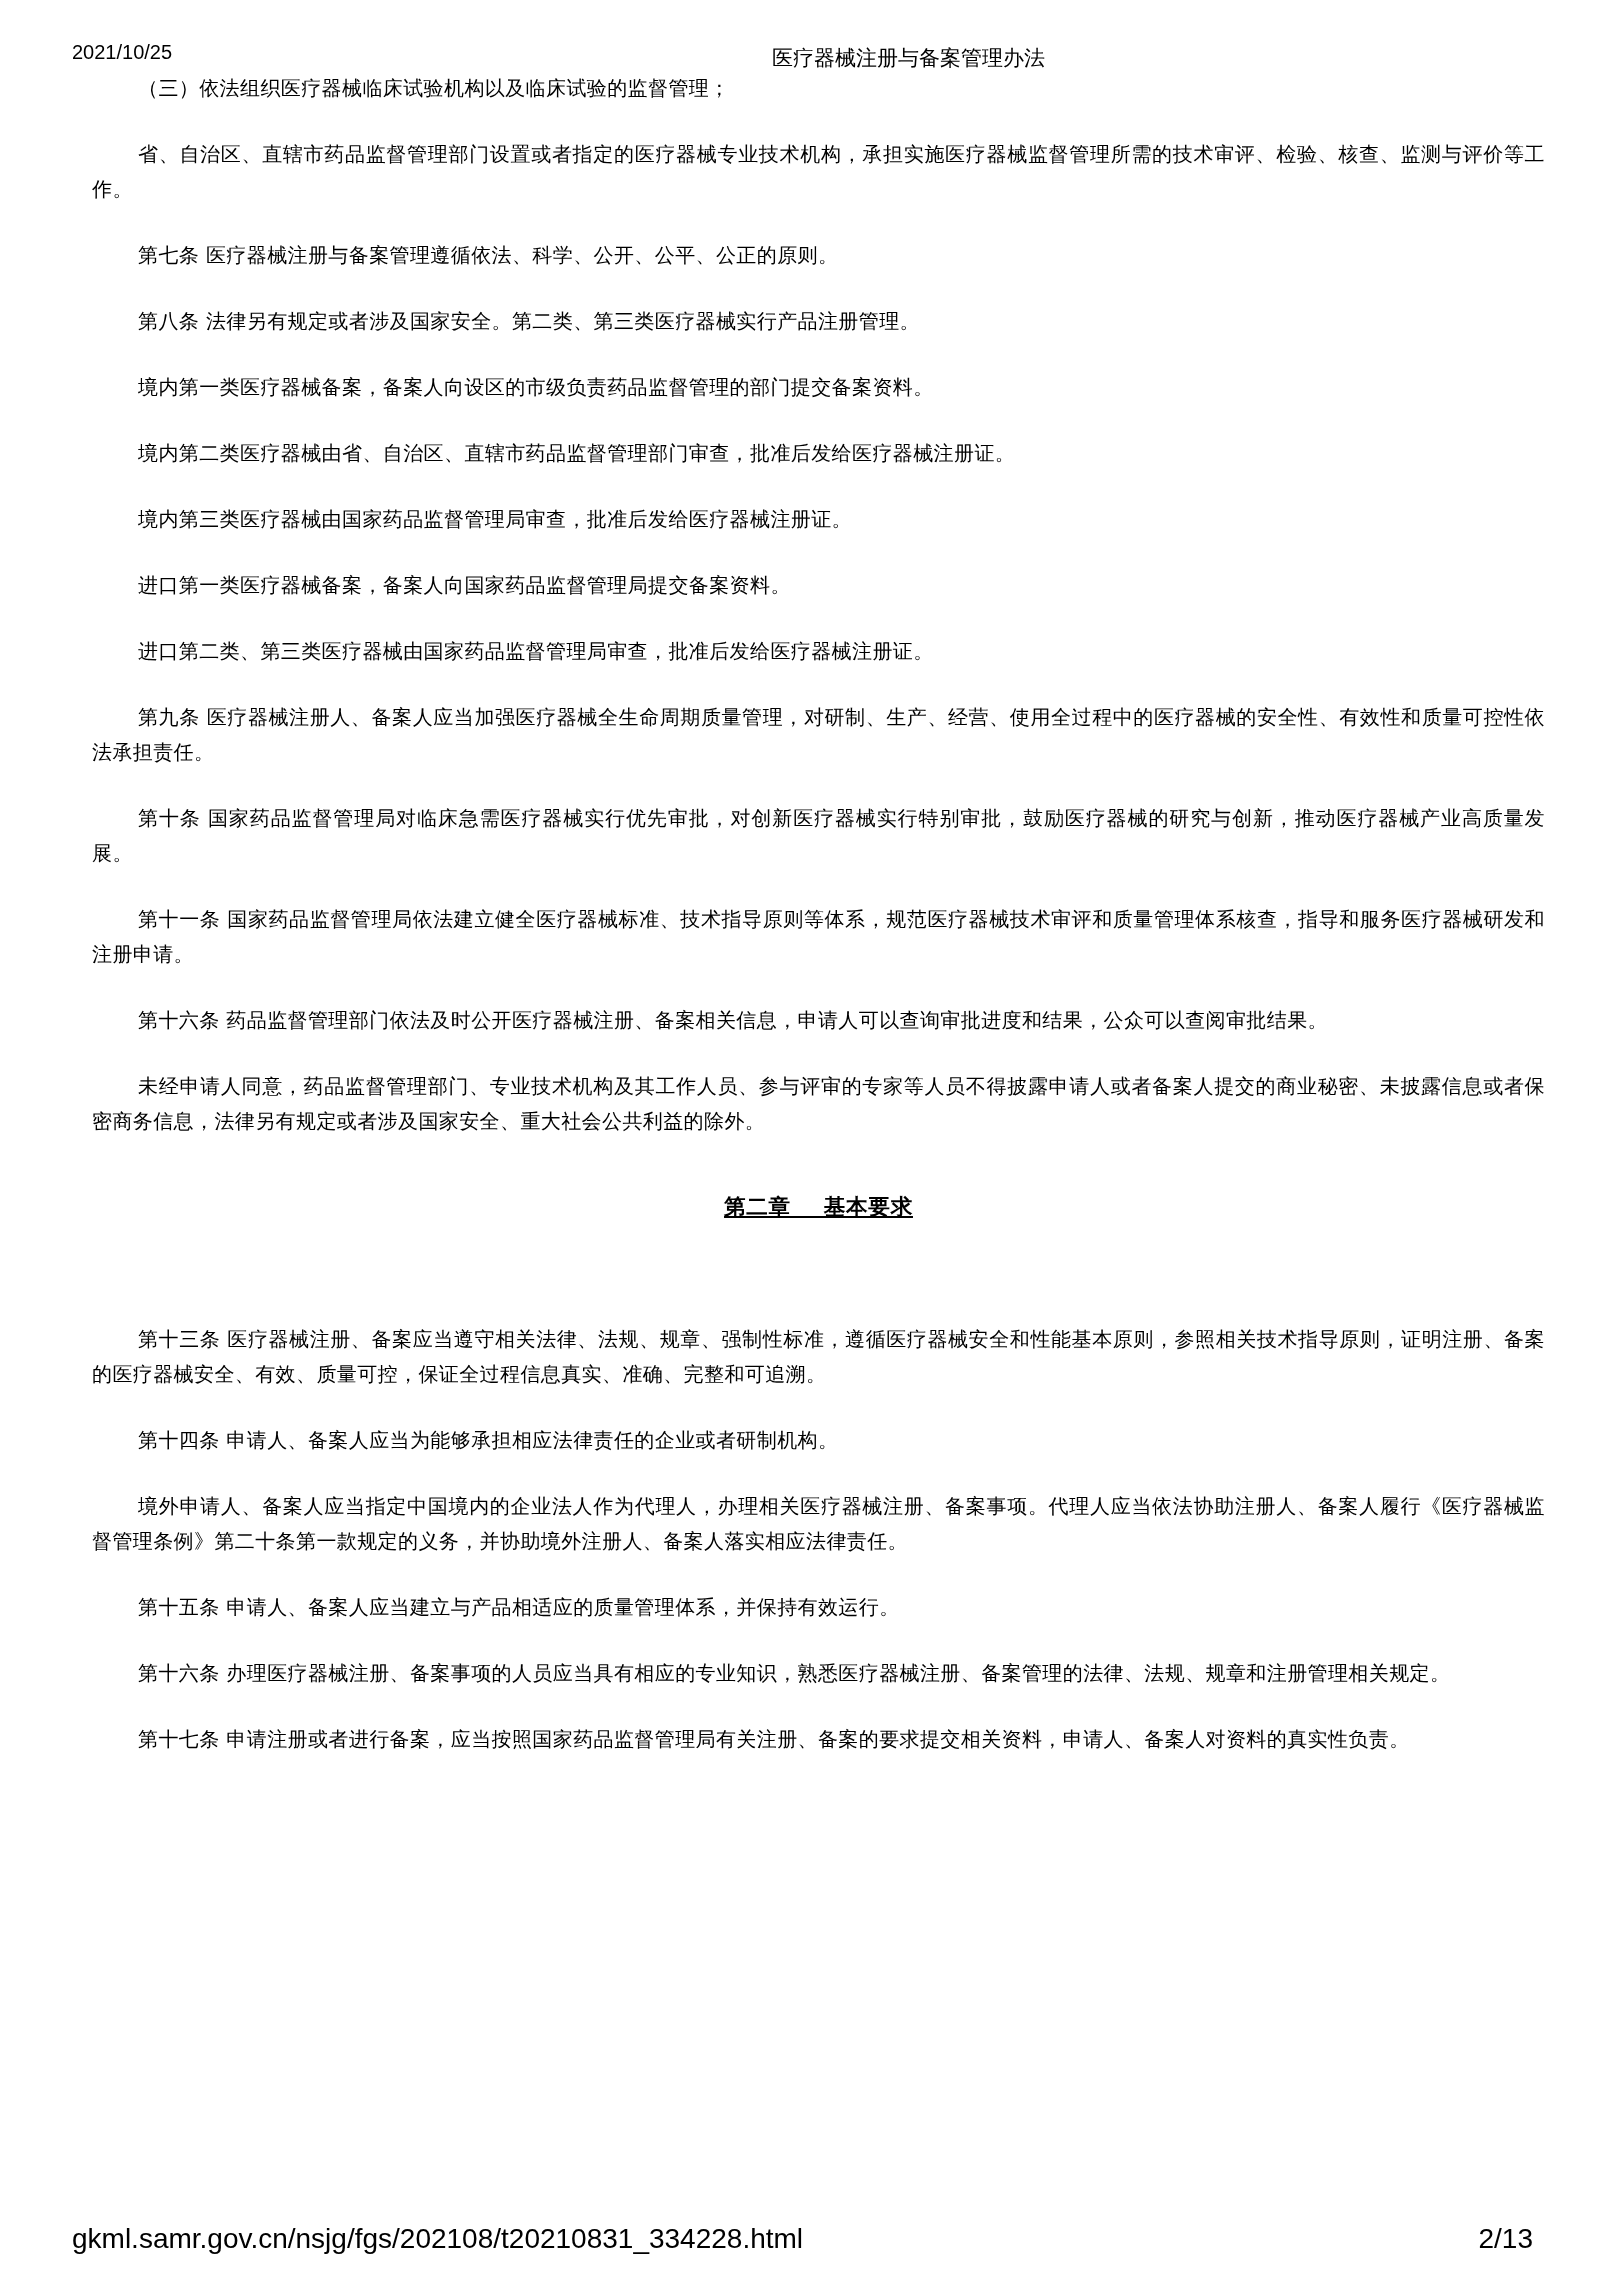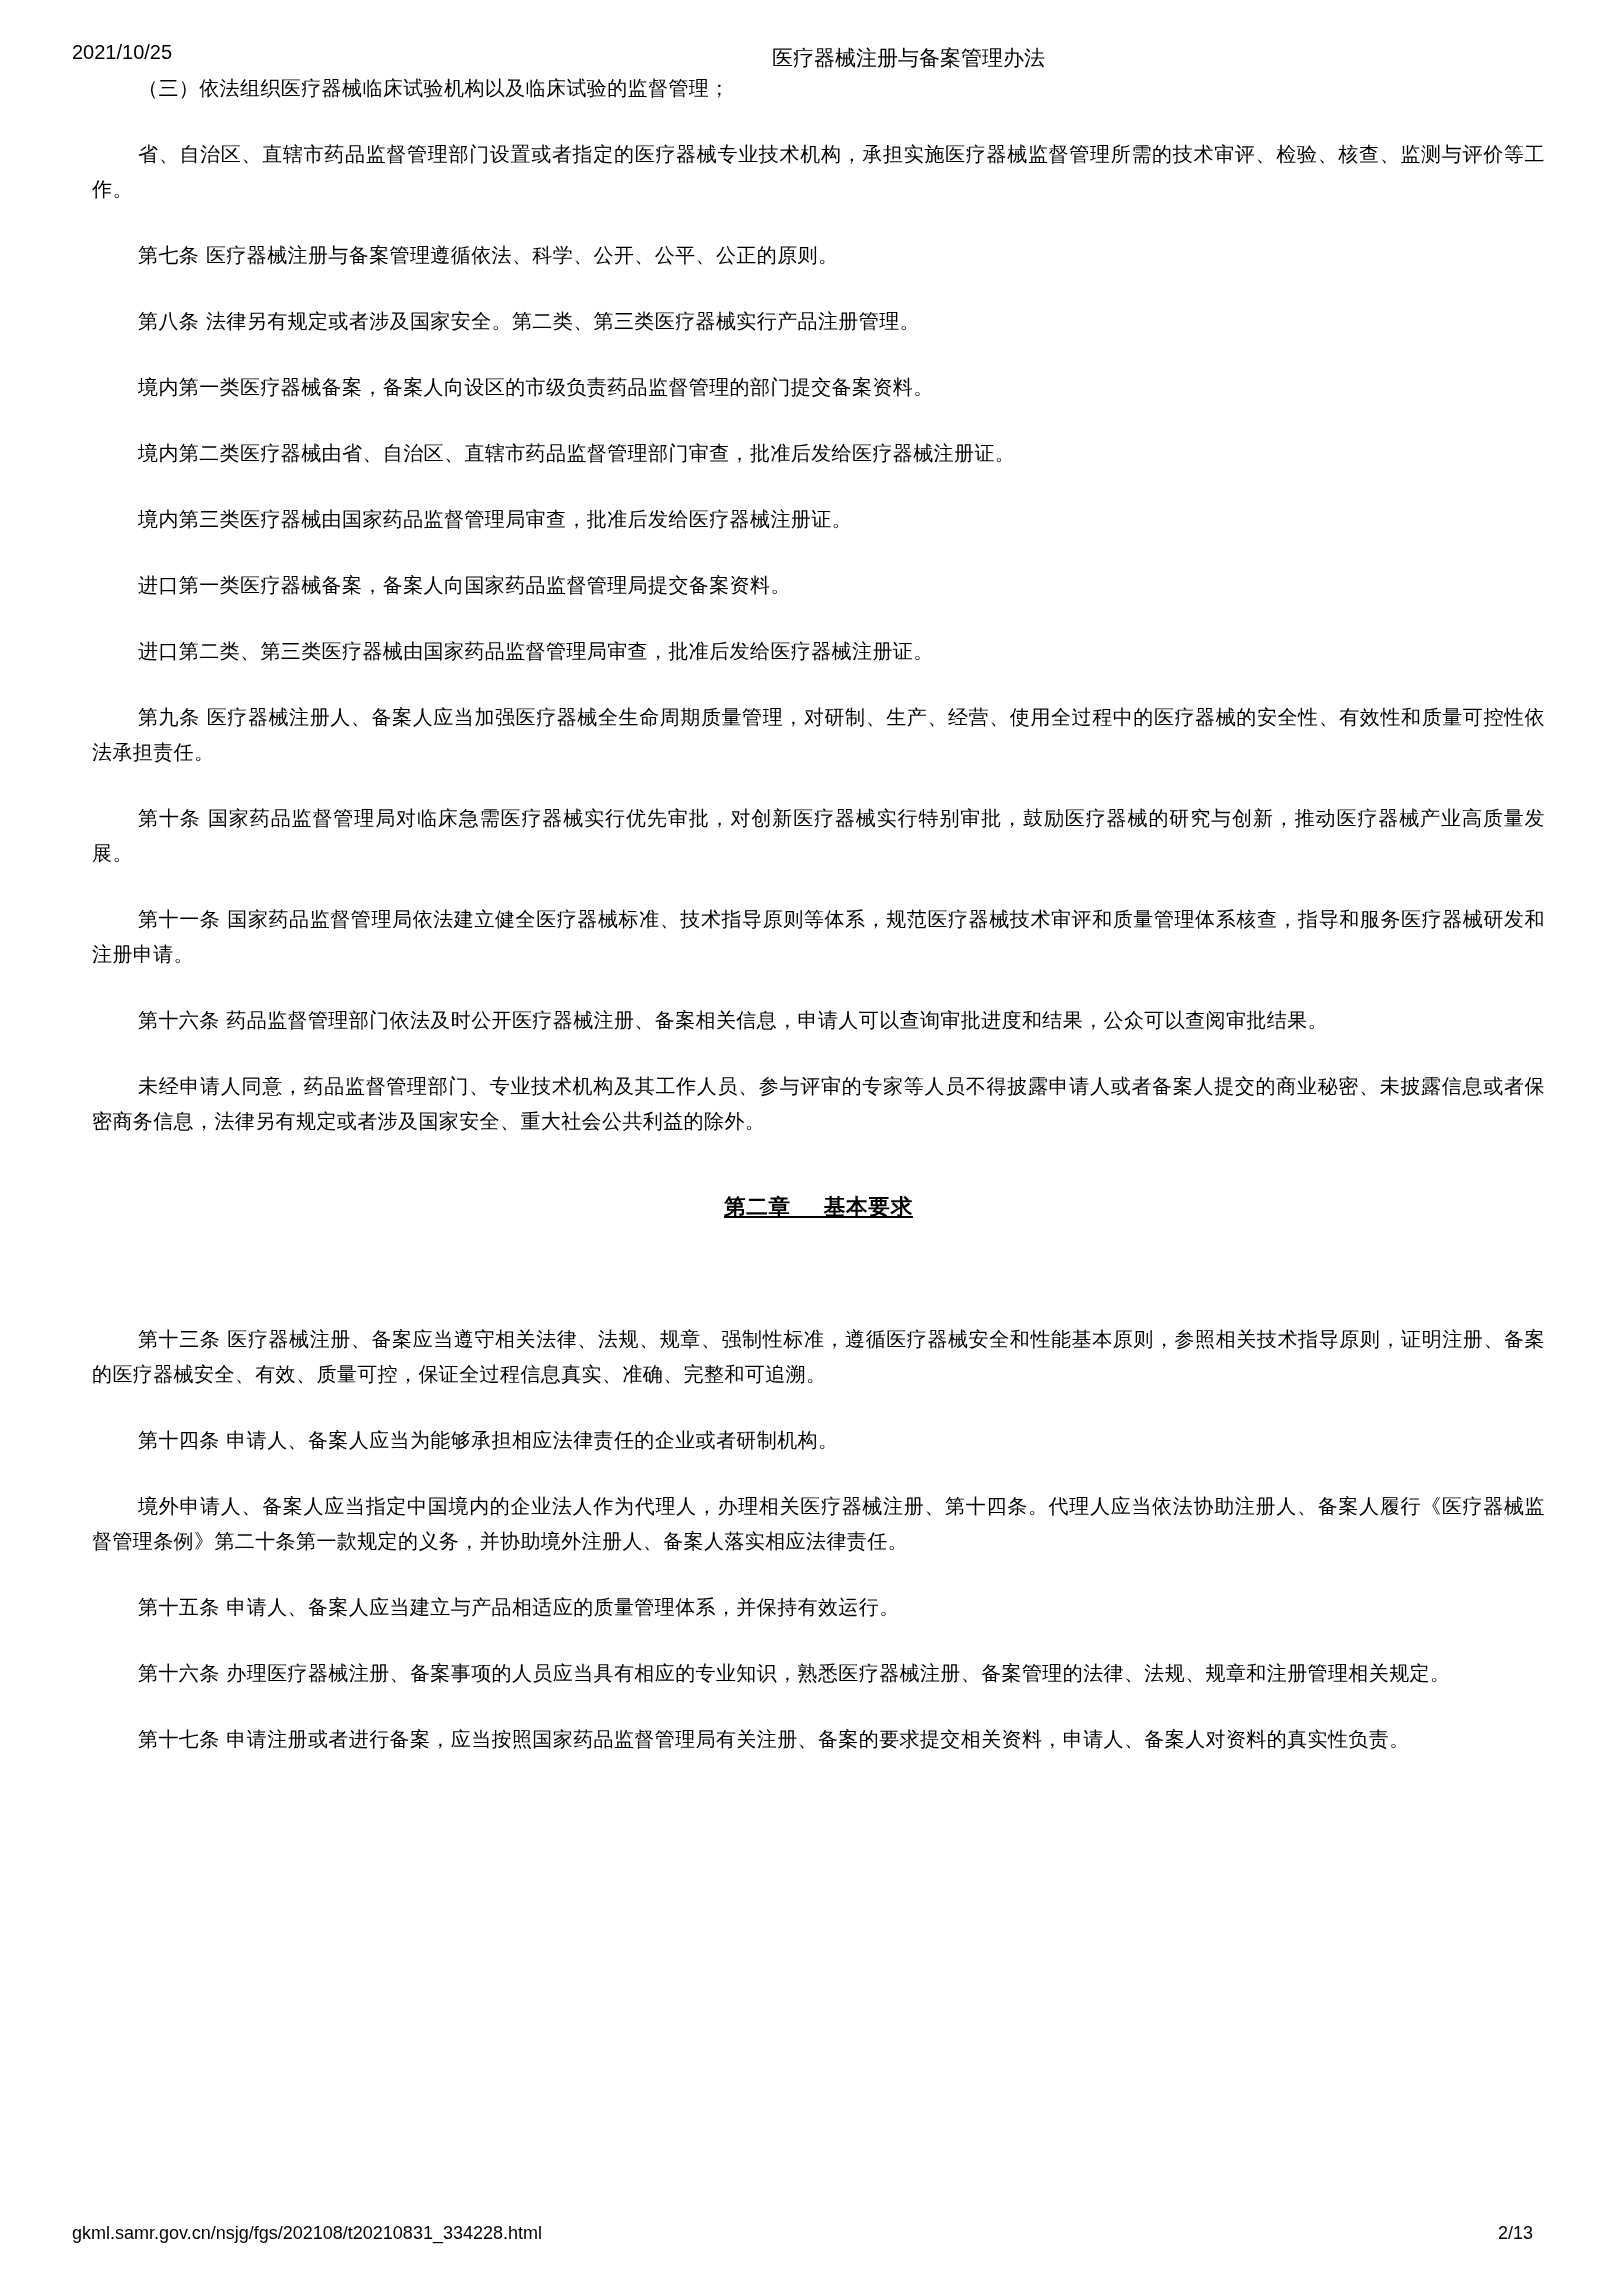--- a/index.html
+++ b/index.html
@@ -36,21 +36,21 @@
     top: 2.6px;
     font-size: 21px;
   }
   .print-footer {
     position: absolute;
     top: 2223px;
     left: 72px;
     right: 72px;
     height: 26px;
     font-family: "Liberation Sans", "DejaVu Sans", sans-serif;
-    font-size: 18px;
+    font-size: 28px;
     color: #000;
   }
   .print-footer .url { position: absolute; left: 0; top: 0; }
   .print-footer .page { position: absolute; right: 17px; top: 0; }
 
   .content {
     position: absolute;
     top: 71px;
     left: 92px;
     width: 1453px;
@@ -94,21 +94,21 @@
   <p class="para">第九条  医疗器械注册人、备案人应当加强医疗器械全生命周期质量管理，对研制、生产、经营、使用全过程中的医疗器械的安全性、有效性和质量可控性依法承担责任。</p>
   <p class="para">第十条  国家药品监督管理局对临床急需医疗器械实行优先审批，对创新医疗器械实行特别审批，鼓励医疗器械的研究与创新，推动医疗器械产业高质量发展。</p>
   <p class="para">第十一条  国家药品监督管理局依法建立健全医疗器械标准、技术指导原则等体系，规范医疗器械技术审评和质量管理体系核查，指导和服务医疗器械研发和注册申请。</p>
   <p class="para">第十六条  药品监督管理部门依法及时公开医疗器械注册、备案相关信息，申请人可以查询审批进度和结果，公众可以查阅审批结果。</p>
   <p class="para">未经申请人同意，药品监督管理部门、专业技术机构及其工作人员、参与评审的专家等人员不得披露申请人或者备案人提交的商业秘密、未披露信息或者保密商务信息，法律另有规定或者涉及国家安全、重大社会公共利益的除外。</p>
 
   <h2 class="chapter-heading">第二章    基本要求</h2>
 
   <p class="para">第十三条  医疗器械注册、备案应当遵守相关法律、法规、规章、强制性标准，遵循医疗器械安全和性能基本原则，参照相关技术指导原则，证明注册、备案的医疗器械安全、有效、质量可控，保证全过程信息真实、准确、完整和可追溯。</p>
   <p class="para">第十四条  申请人、备案人应当为能够承担相应法律责任的企业或者研制机构。</p>
-  <p class="para">境外申请人、备案人应当指定中国境内的企业法人作为代理人，办理相关医疗器械注册、第十四条。代理人应当依法协助注册人、备案人履行《医疗器械监督管理条例》第二十条第一款规定的义务，并协助境外注册人、备案人落实相应法律责任。</p>
+  <p class="para">境外申请人、备案人应当指定中国境内的企业法人作为代理人，办理相关医疗器械注册、备案事项。代理人应当依法协助注册人、备案人履行《医疗器械监督管理条例》第二十条第一款规定的义务，并协助境外注册人、备案人落实相应法律责任。</p>
   <p class="para">第十五条  申请人、备案人应当建立与产品相适应的质量管理体系，并保持有效运行。</p>
   <p class="para">第十六条  办理医疗器械注册、备案事项的人员应当具有相应的专业知识，熟悉医疗器械注册、备案管理的法律、法规、规章和注册管理相关规定。</p>
   <p class="para">第十七条  申请注册或者进行备案，应当按照国家药品监督管理局有关注册、备案的要求提交相关资料，申请人、备案人对资料的真实性负责。</p>
 </main>
 
 <footer class="print-footer">
   <span class="url">gkml.samr.gov.cn/nsjg/fgs/202108/t20210831_334228.html</span>
   <span class="page">2/13</span>
 </footer>
 

